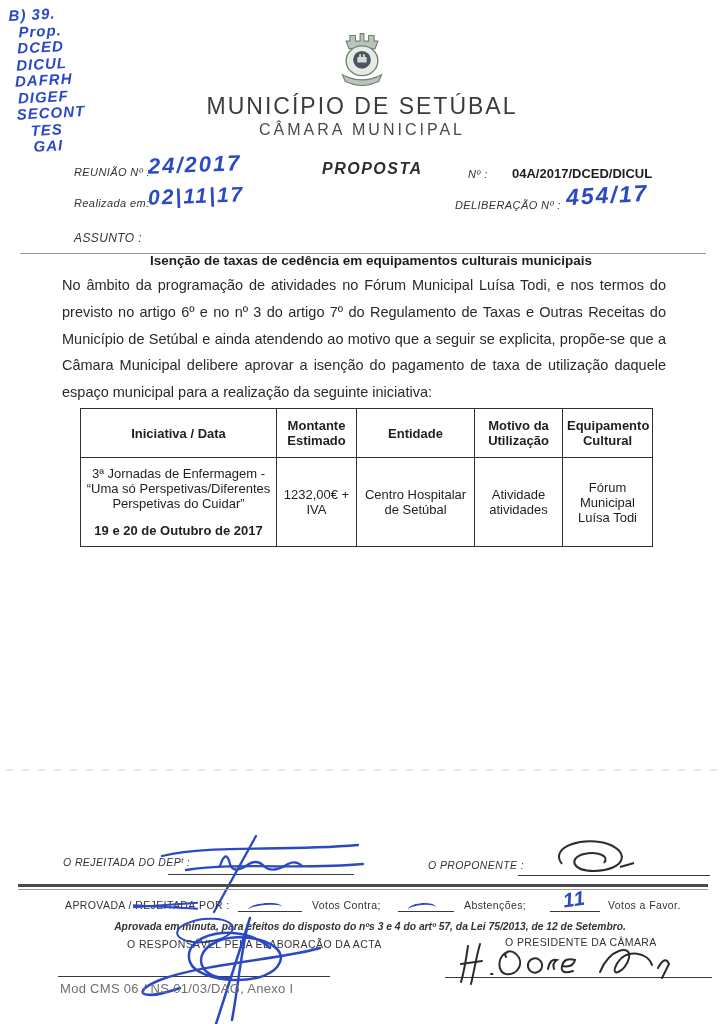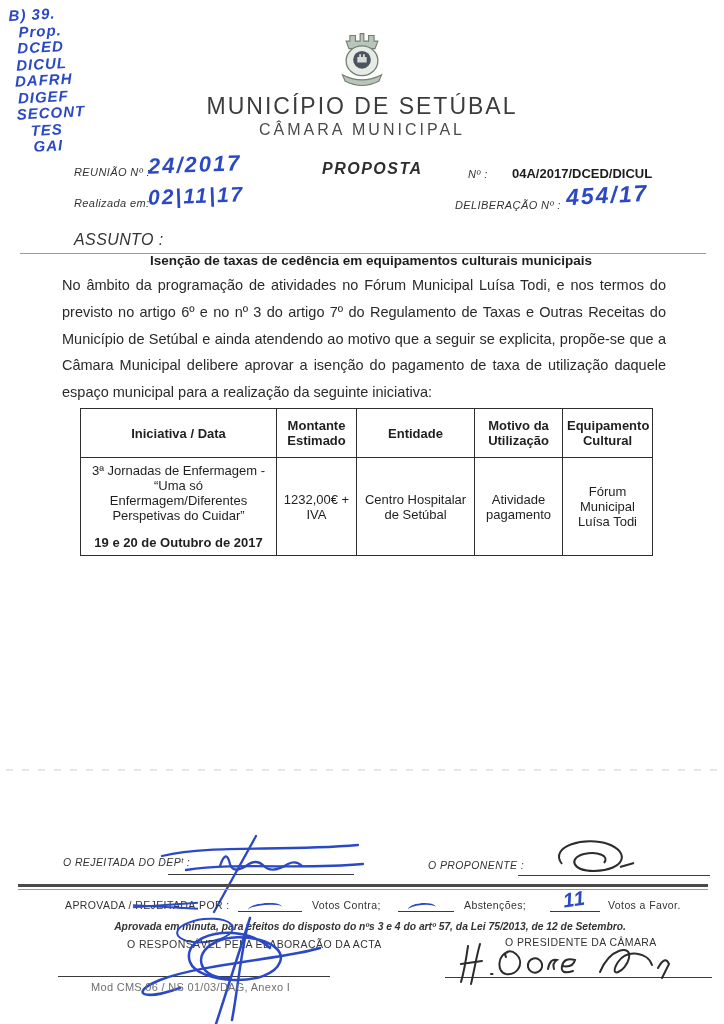--- a/index.html
+++ b/index.html
@@ -56,21 +56,21 @@
     background:#2b49c5; transform:rotate(3deg); }
 
   .vote-dash { position:absolute; top:-8px; left:10px; width:34px; height:9px;
     border-top:2.5px solid #2b49c5; border-radius:50%; transform:rotate(-5deg); }
 
   .minuta { top:921px; left:90px; width:560px; text-align:center; font-style:italic;
     font-weight:bold; font-size:10.3px; color:#333; }
   .minuta-circle { top:918px; left:176px; width:54px; height:21px; border:2px solid #2b49c5;
     border-radius:50%; transform:rotate(-6deg); }
 
-  .footer-code { top:981px; left:60px; font-size:11px; color:#6f6f6f; letter-spacing:0.3px;margin-left:31px; }
+  .footer-code { top:981px; left:60px; font-size:13px; color:#6f6f6f; letter-spacing:0.3px; }
 
   svg.sig { overflow:visible; }
 </style>
 </head>
 <body>
 
 <div class="page">
 
   <div class="abs ink margin-notes">
     <div>B) 39.</div>
@@ -101,21 +101,21 @@
   <div class="abs ink" style="top:152px; left:148px; font-size:22px; letter-spacing:2px; transform:rotate(-2deg);">24/2017</div>
   <div class="abs proposta" style="top:160px; left:322px;">PROPOSTA</div>
   <div class="abs lbl" style="top:168px; left:468px;">Nº :</div>
   <div class="abs numval" style="top:166px; left:512px;">04A/2017/DCED/DICUL</div>
 
   <div class="abs lbl" style="top:197px; left:74px;">Realizada em:</div>
   <div class="abs ink" style="top:184px; left:148px; font-size:21px; letter-spacing:2px; transform:rotate(-2deg);">02|11|17</div>
   <div class="abs lbl" style="top:199px; left:455px;">DELIBERAÇÃO Nº :</div>
   <div class="abs ink" style="top:182px; left:566px; font-size:23px; letter-spacing:2px; transform:rotate(-3deg);">454/17</div>
 
-  <div class="abs lbl" style="top:231px; left:74px; font-size:16px;">ASSUNTO :</div>
+  <div class="abs lbl" style="top:231px; left:74px; font-size:12px;">ASSUNTO :</div>
   <div class="abs assunto-val" style="top:229px; left:150px;margin-top:24px;">Isenção de taxas de cedência em equipamentos culturais municipais</div>
 
   <div class="abs thin-rule" style="top:253px; left:20px; width:686px;"></div>
 
   <div class="abs body-par">No âmbito da programação de atividades no Fórum Municipal Luísa Todi, e nos termos do previsto no artigo 6º e no nº 3 do artigo 7º do Regulamento de Taxas e Outras Receitas do Município de Setúbal e ainda atendendo ao motivo que a seguir se explicita, propõe-se que a Câmara Municipal delibere aprovar a isenção do pagamento de taxa de utilização daquele espaço municipal para a realização da seguinte iniciativa:</div>
 
   <table class="abs doc-table">
     <colgroup>
         <col style="width:196px">
         <col style="width:80px">
@@ -126,26 +126,26 @@
     <tbody>
         <tr>
       <th>Iniciativa / Data</th>
       <th>Montante Estimado</th>
       <th>Entidade</th>
       <th>Motivo da Utilização</th>
       <th>Equipamento Cultural</th>
     </tr>
     <tr>
       <td>
-        <div>3ª Jornadas de Enfermagem - “Uma só Enfermagem/Diferentes Perspetivas do Cuidar”</div>
+        <div>3ª Jornadas de Enfermagem - “Uma só Perspetivas/Diferentes Perspetivas do Cuidar”</div>
         <div class="init-date">19 e 20 de Outubro de 2017</div>
       </td>
       <td>1232,00€ + IVA</td>
       <td>Centro Hospitalar de Setúbal</td>
-      <td>Atividade pagamento</td>
+      <td>Atividade atividades</td>
       <td>Fórum Municipal Luísa Todi</td>
     </tr>
   </tbody>
     </table>
 
   <div class="abs noise-line"></div>
 
   <div class="abs smalllbl" style="top:856px; left:63px;">O REJEITADA DO DEPᵗ :</div>
   <div class="abs sig-line" style="top:874px; left:168px; width:186px;"></div>
   <div class="abs" style="top:834px; left:158px;">

